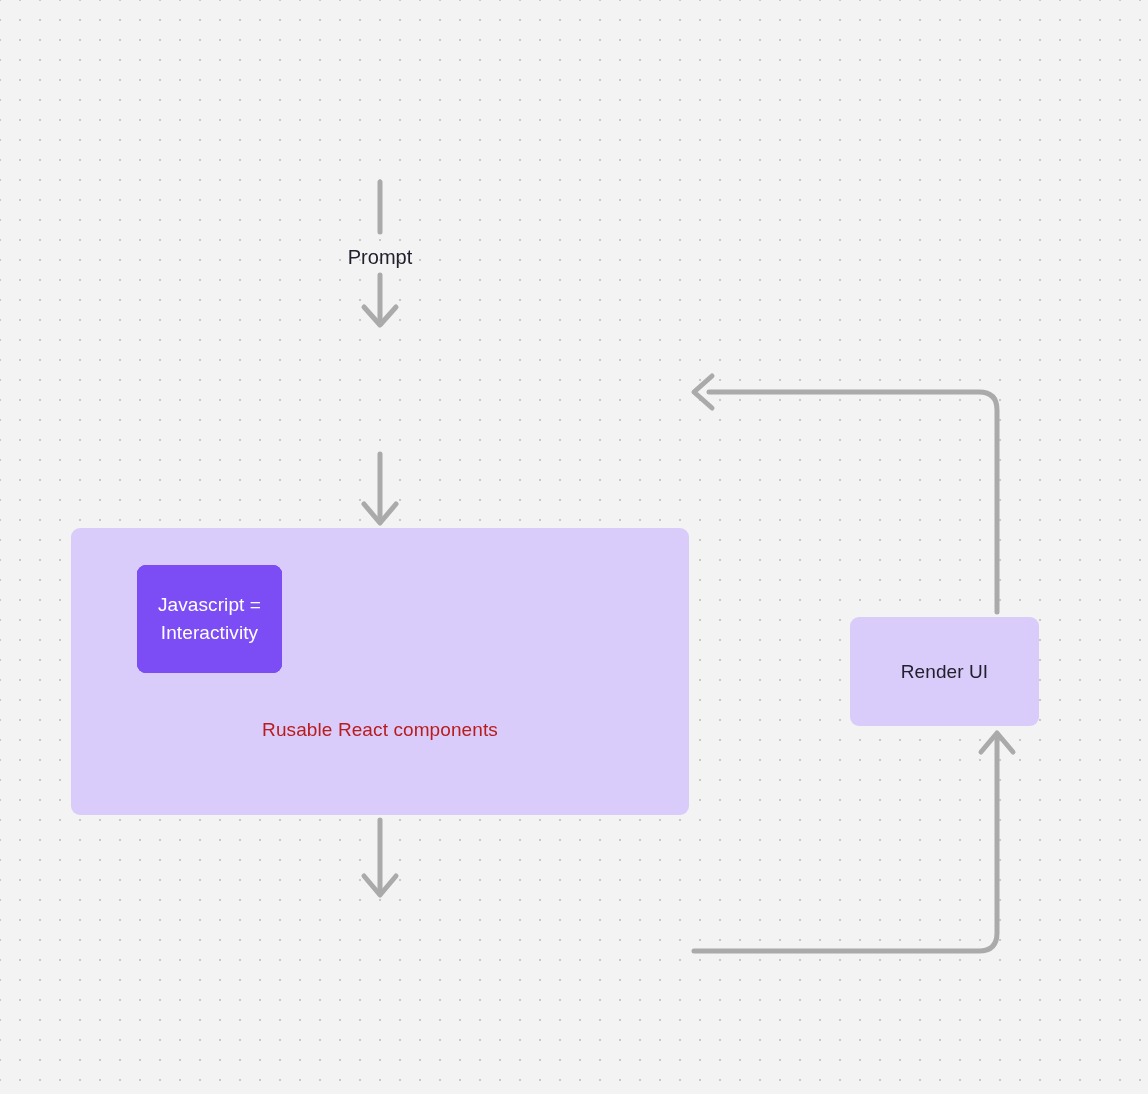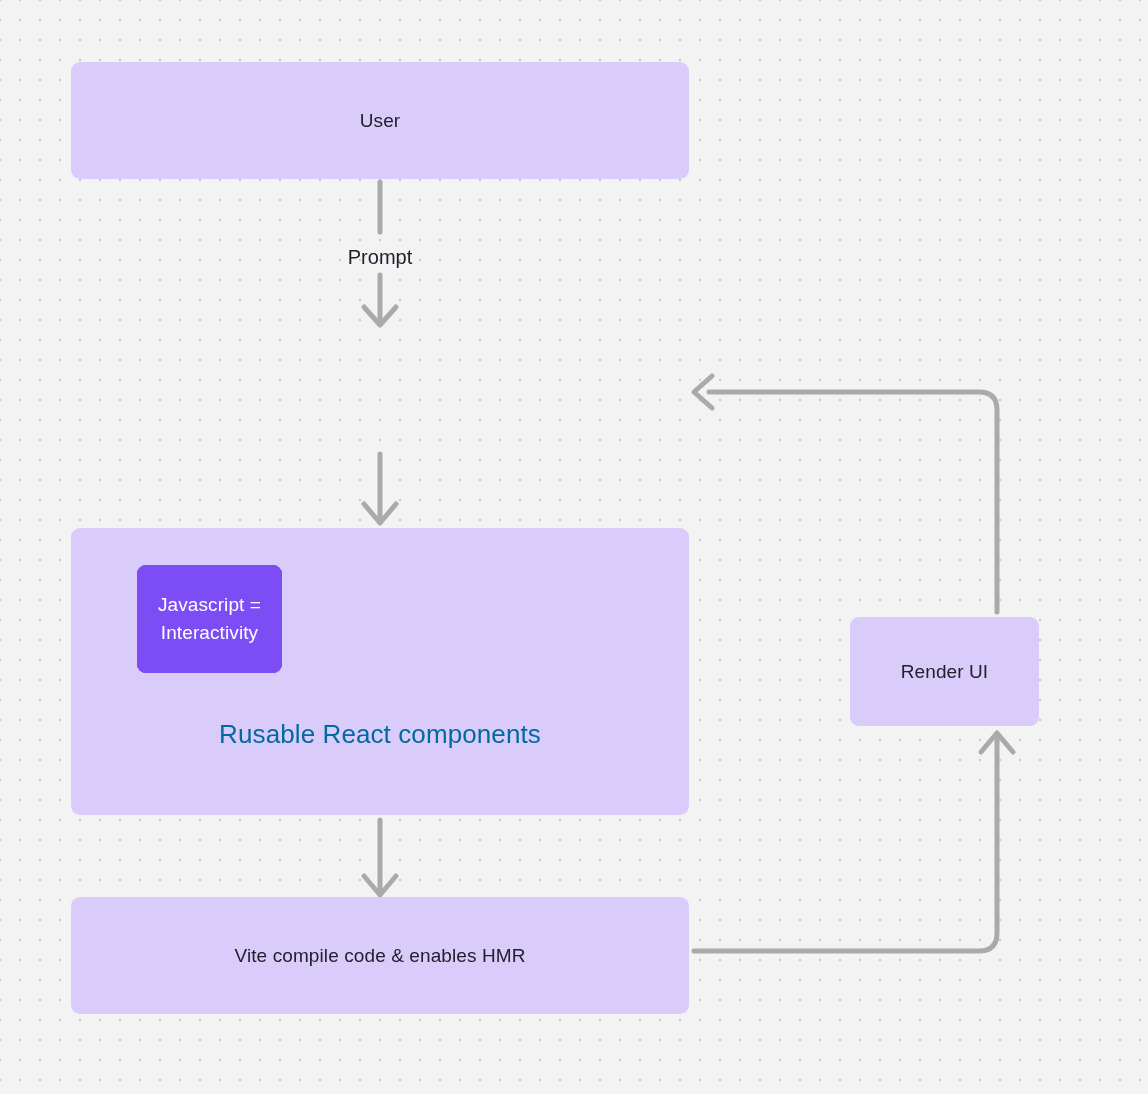--- a/index.html
+++ b/index.html
@@ -66,22 +66,22 @@
     display: flex;
     gap: 27px;
   }
   .chip { width: 145px; height: 108px; }
   .components-caption {
     position: absolute;
     left: 0;
     top: 188px;
     width: 100%;
     text-align: center;
-    font-size: 26px;
-    color: #0369a1;
+    font-size: 19px;
+    color: #b91c1c;
   }
 
   
   .edge-svg {
     position: absolute;
     left: 0; top: 0;
     width: 1148px; height: 1094px;
     overflow: visible;
     pointer-events: none;
   }
@@ -138,23 +138,20 @@
     </g>
 
     <g>
       <path class="edge-path" d="M 997 612 L 997 410 Q 997 392 979 392 L 709 392"></path>
       <path class="edge-head" d="M 712 376 L 694 392 L 712 408"></path>
     </g>
   </svg>
 
   <div class="edge-label" style="left:380px; top:257px;">Prompt</div>
 
-  <div class="node node-light n-user">
-    <span>User</span>
-  </div>
 
 
   <div class="node node-light n-components">
     <div class="components-inner">
 
       <div class="chip-row">
 
         <div class="node node-strong chip">
           <div>
             <div>HTML =</div>
@@ -175,21 +172,18 @@
             <div>Interactivity</div>
           </div>
         </div>
 
       </div>
 
       <div class="components-caption">Rusable React components</div>
     </div>
   </div>
 
-  <div class="node node-light n-vite">
-    <span>Vite compile code &amp; enables HMR</span>
-  </div>
 
   <div class="node node-light n-render">
     <span>Render UI</span>
   </div>
 
 </div>
 
 </body></html>

